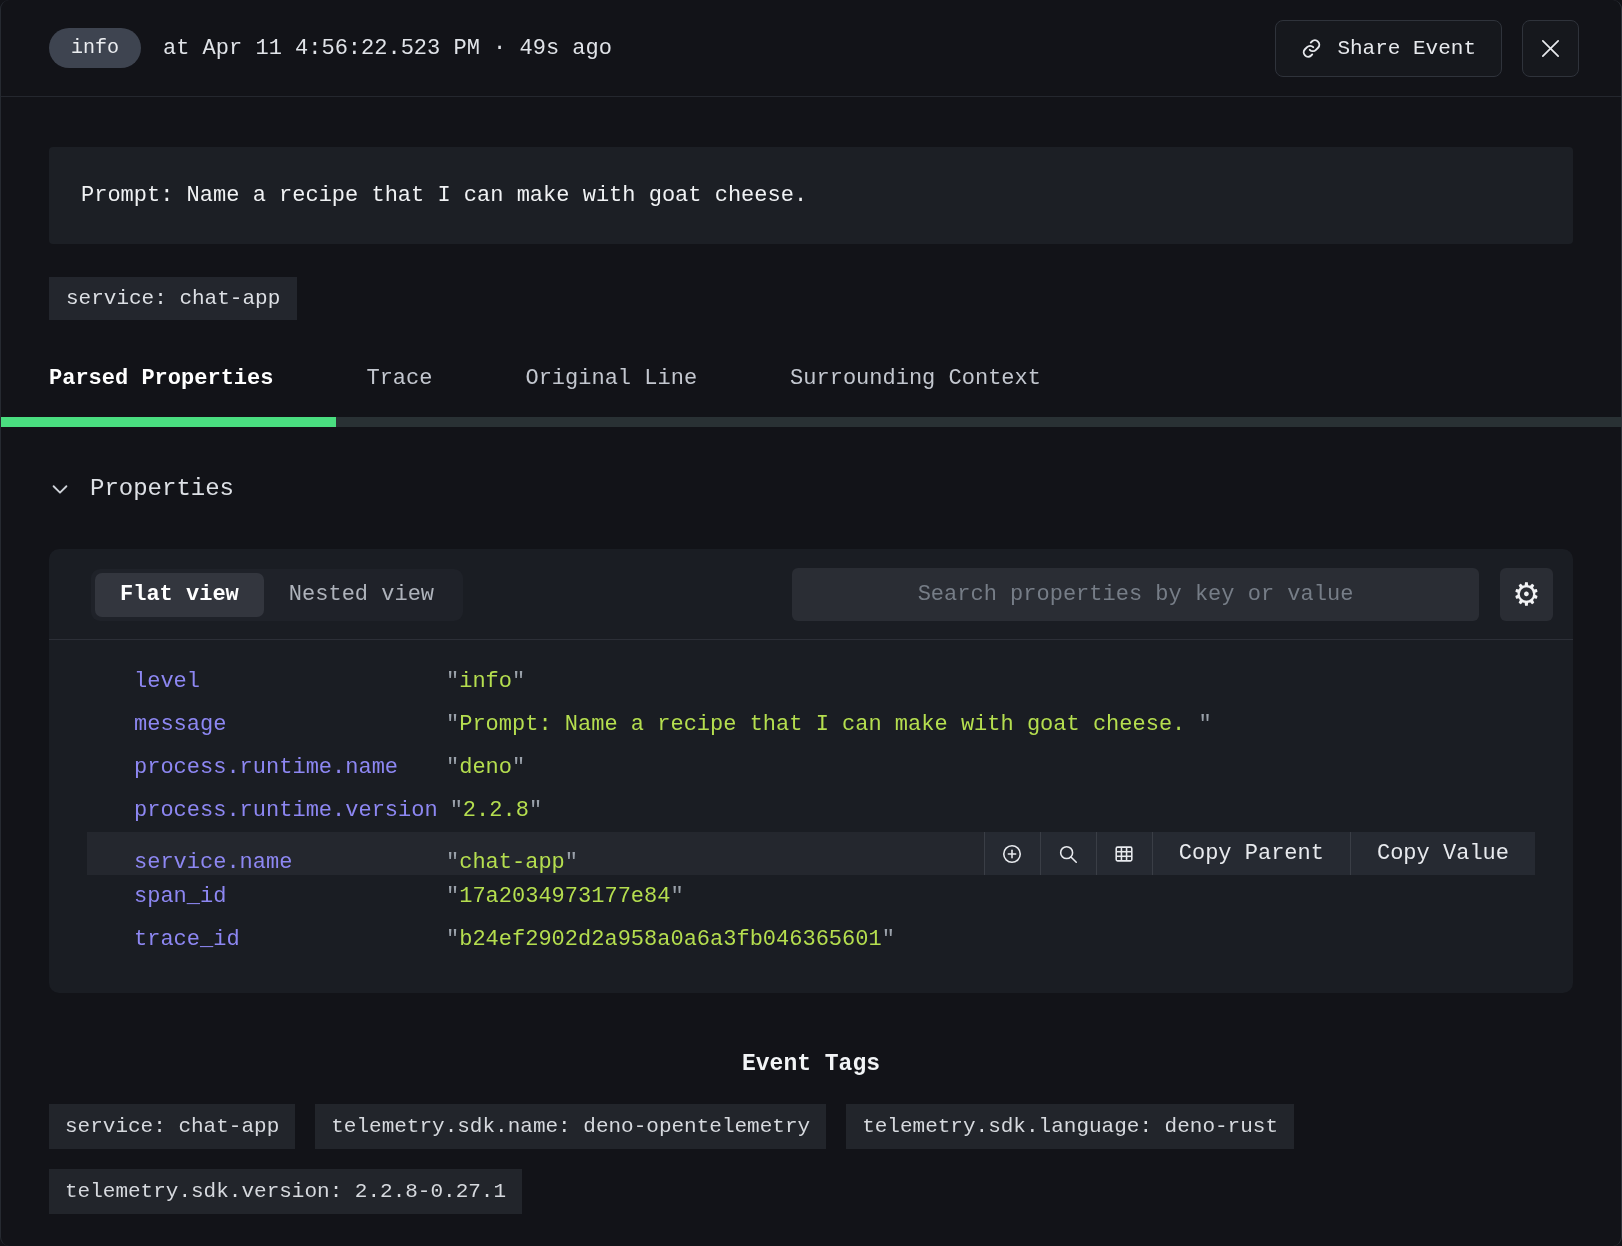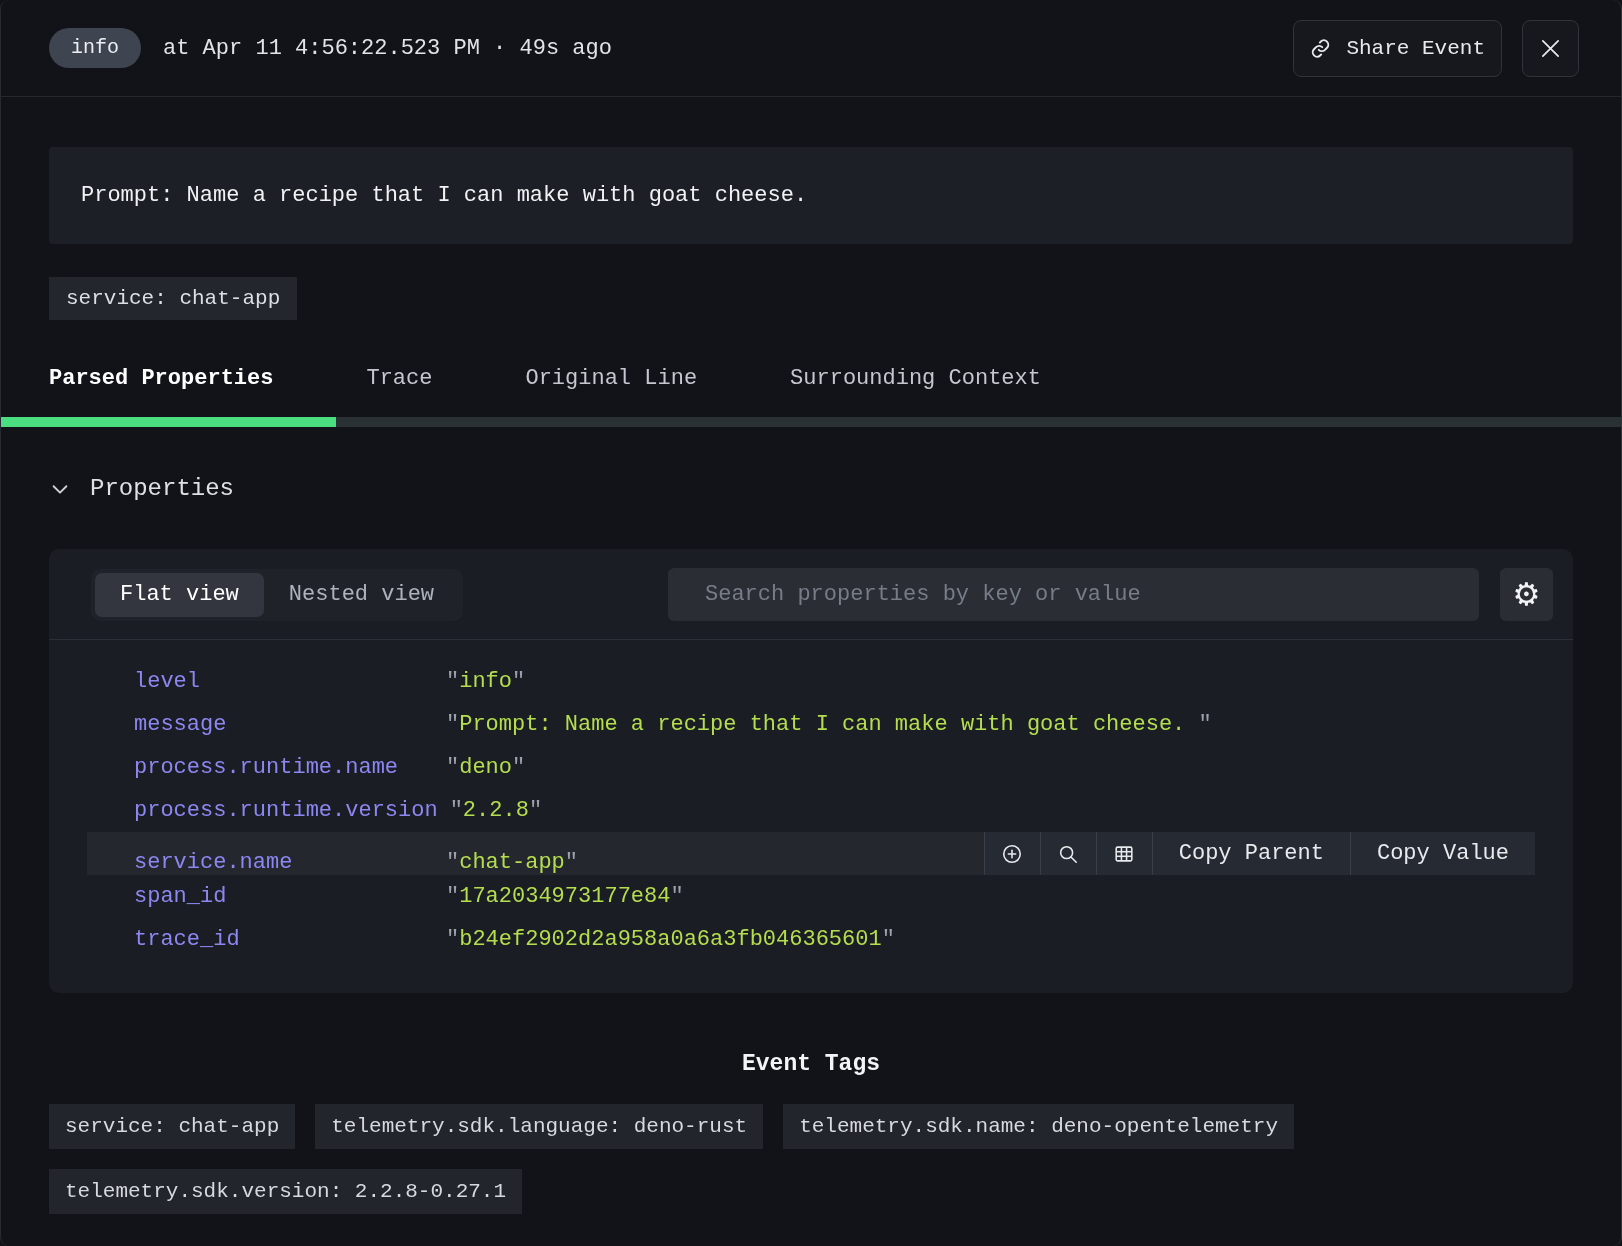--- a/index.html
+++ b/index.html
@@ -18,21 +18,21 @@
     padding:0 42px 0 48px; border-bottom:1px solid #24272e;
   }
   .header-left { display:flex; align-items:center; }
   .level-pill {
     background:#3e4450; color:#eceef1; border-radius:999px;
     padding:10px 22px; font-size:20px; line-height:1;
   }
   .timestamp { margin-left:22px; font-size:22px; color:#e0e3e8; }
   .header-right { display:flex; align-items:center; }
   .share-btn {
-    display:flex; align-items:center; gap:15px; height:57px; padding:0 16px;
+    display:flex; align-items:center; gap:15px; height:57px; padding:0 25px;
     background:#16181d; border:1px solid #2f333b; border-radius:8px;
     color:#e7e9ed; font-size:21px; font-family:inherit; cursor:pointer;
   }
   .close-btn {
     width:57px; height:57px; margin-left:20px;
     background:#16181d; border:1px solid #2f333b; border-radius:8px;
     display:flex; align-items:center; justify-content:center; cursor:pointer; color:#e7e9ed;
   }
   .icon-svg { display:block; }
 
@@ -70,24 +70,24 @@
   }
   .props-toolbar {
     display:flex; align-items:center; padding:19px 20px 18px 42px;
     border-bottom:1px solid #2c2f37;
   }
   .segmented { display:flex; align-items:center; background:#1f2229; border-radius:9px; padding:4px; }
   .seg {
     border:none; background:transparent; font-family:inherit; cursor:pointer;
     font-size:22px; color:#aeb3bb; padding:11px 25px; border-radius:7px; line-height:1;
   }
-  .seg.selected { background:#33363e; color:#ffffff; font-weight:normal; }
+  .seg.selected { background:#33363e; color:#ffffff; font-weight:bold; }
   .search-input {
-    margin-left:auto; width:811px; height:53px; background:#2a2d34; border:none;
-    border-radius:6px; padding:0 37px; font-family:inherit; font-size:22px; color:#c7ccd3;
+    margin-left:auto; width:687px; height:53px; background:#2a2d34; border:none;
+    border-radius:6px; padding:0 37px; font-family:inherit; font-size:22px; color:#c7ccd3;text-align:center;
   }
   .search-input::placeholder { color:#767d87; }
   .gear-btn {
     margin-left:21px; width:53px; height:53px; background:#2a2d34; border:none;
     border-radius:6px; display:flex; align-items:center; justify-content:center;
     cursor:pointer; color:#f2f3f5;
   }
   .gear-glyph { font-family:"DejaVu Sans",sans-serif; font-size:31px; line-height:1; }
 
   .props-rows { padding:20px 38px 4px; }
@@ -233,19 +233,19 @@
             <span class="prop-key">trace_id</span>
             <span class="prop-value"><span class="q">"</span><span>b24ef2902d2a958a0a6a3fb046365601</span><span class="q">"</span></span>
           </div>
         </div>
     </div>
 
     <div class="event-tags">
       <h3>Event Tags</h3>
       <div class="tags">
           <div class="tag">service: chat-app</div>
+          <div class="tag">telemetry.sdk.name: deno-opentelemetry</div>
           <div class="tag">telemetry.sdk.language: deno-rust</div>
-          <div class="tag">telemetry.sdk.name: deno-opentelemetry</div>
           <div class="tag">telemetry.sdk.version: 2.2.8-0.27.1</div>
         </div>
     </div>
   </main>
 </div>
 
 </body></html>

